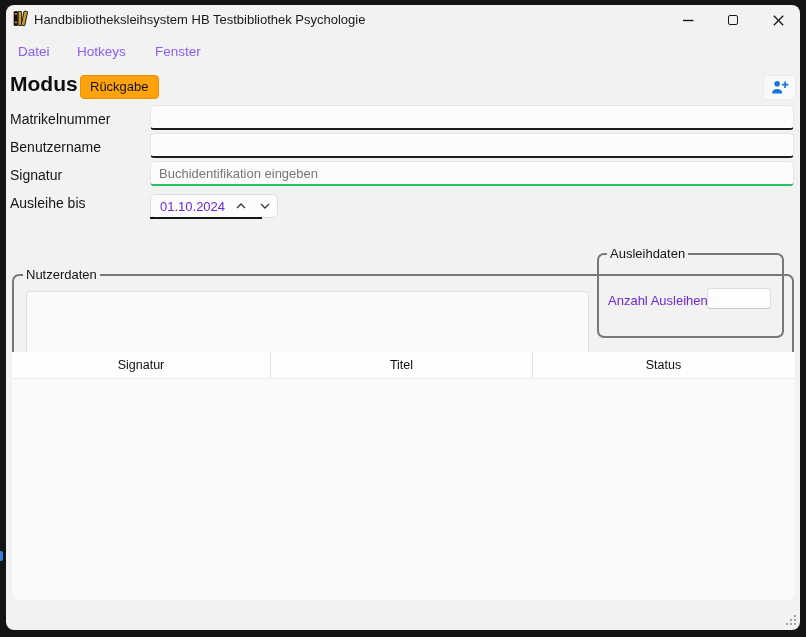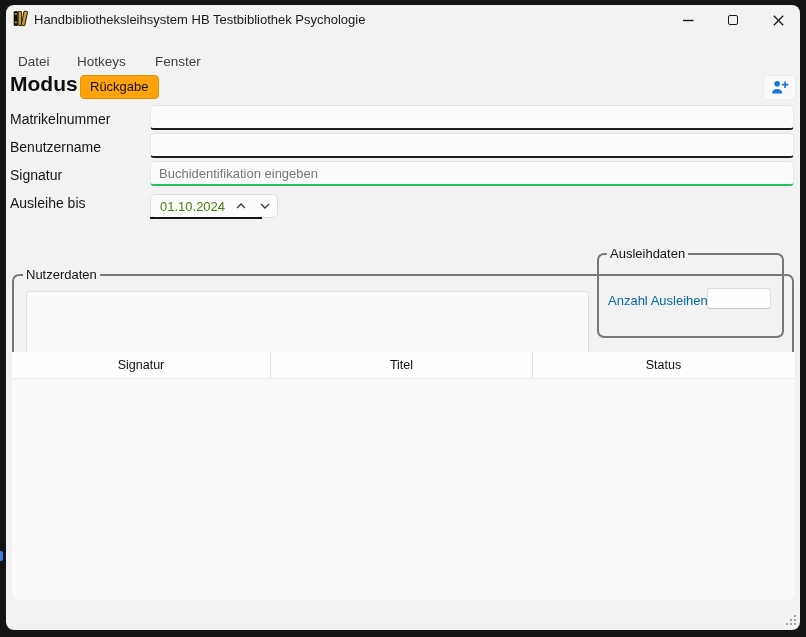--- a/index.html
+++ b/index.html
@@ -15,21 +15,21 @@
   .titlebar { position:absolute; left:0; top:0; width:100%; height:32px; }
   .app-icon { position:absolute; left:7px; top:5px; width:17px; height:17px; }
   .win-title { position:absolute; left:28px; top:7px; font-size:13px; color:#191919; white-space:nowrap; }
   .winbtn { position:absolute; top:3px; width:28px; height:24px; display:flex;
             align-items:center; justify-content:center; background:transparent; border:none; cursor:default; }
   .btn-min { left:668px; } .btn-max { left:713px; } .btn-close { left:758px; }
   .max-square { width:10px; height:10px; border:1.2px solid #1a1a1a; border-radius:2px; }
 
   
   .menubar { position:absolute; left:0; top:36px; width:100%; height:24px; }
-  .menu-item { position:absolute; top:13px; font-size:13.5px; color:#404040; cursor:default; }
+  .menu-item { position:absolute; top:3px; font-size:13.5px; color:#8b5cf6; cursor:default; }
   .mi-0 { left:12px; } .mi-1 { left:71px; } .mi-2 { left:149px; }
 
   
   .mode-label { position:absolute; left:4px; top:67px; font-size:21px; font-weight:700; color:#0e0e0e; }
   .mode-badge { position:absolute; left:74px; top:70px; height:24px; padding:3px 9px 15px 9px;
                 background:#ffa30d; border:1px solid #e49104; border-radius:4px;
                 font-size:13px; color:#141414; }
   .add-user-btn { position:absolute; left:757px; top:70px; width:33px; height:25px;
                   background:#f9f9f9; border:1px solid #ebebeb; border-radius:4px;
                   display:flex; align-items:center; justify-content:center; }
@@ -43,37 +43,37 @@
                font-family:"Liberation Sans", sans-serif; }
   .fld-0 { top:100px; } .fld-1 { top:128px; }
   .fld-2 { top:156px; border-bottom:2px solid #22c55e; }
   .txt-field::placeholder { color:#767676; opacity:1; }
 
   .spinner { position:absolute; left:144px; top:189px; width:128px; height:24px;
              background:#fcfcfc; border:1px solid #dcdcdc; border-radius:5px;
              display:flex; align-items:center; }
   .spinner::after { content:""; position:absolute; left:-1px; bottom:-2px; width:112px;
                     height:2px; background:#141414; }
-  .spin-value { font-size:13px; color:#4d7c0f; padding-left:9px; flex:1; }
+  .spin-value { font-size:13px; color:#6d28d9; padding-left:9px; flex:1; }
   .spin-btn { width:24px; height:20px; background:transparent; border:none;
               display:flex; align-items:center; justify-content:center; }
 
   
   .groupbox { position:absolute; border:2px solid #787878; border-radius:7px; }
   .gb-nutzer { left:6px; top:225px; width:782px; height:114px;margin-top:44px; }
   .gb-ausleih { left:591px; top:248px; width:187px; height:85px; }
   .gb-legend { position:absolute; top:-9px; font-size:13px; color:#141414;
                background:#f2f2f2; padding:0 3px; }
   .gb-nutzer .gb-legend { left:9px; }
   .gb-ausleih .gb-legend { left:8px; }
   .nutzer-text { position:absolute; left:12px; top:15px; width:563px; height:86px;
                  background:#fafafa; border:1px solid #dfdfdf; border-bottom:2px solid #5c5c5c;
                  border-radius:4px; resize:none; outline:none; font-size:13px; padding:4px 6px;
                  font-family:"Liberation Sans", sans-serif; }
-  .anzahl-label { position:absolute; left:9px; top:38px; font-size:13px; color:#0369a1; }
+  .anzahl-label { position:absolute; left:9px; top:38px; font-size:13px; color:#6d28d9; }
   .anzahl-field { position:absolute; left:108px; top:33px; width:64px; height:21px;
                   background:#fdfdfd; border:1px solid #dedede; border-bottom:1px solid #c6c6c6;
                   border-radius:3px; font-size:12px; padding:0 5px; outline:none;
                   font-family:"Liberation Sans", sans-serif; }
 
   
   .table-card { position:absolute; left:6px; top:347px; width:783px; height:248px;
                 background:#fafafa; border-radius:0 0 8px 8px; overflow:hidden; }
   .t-header { display:flex; height:27px; background:#fefefe; border-bottom:1px solid #ededed; }
   .t-col { display:flex; align-items:center; justify-content:center;

